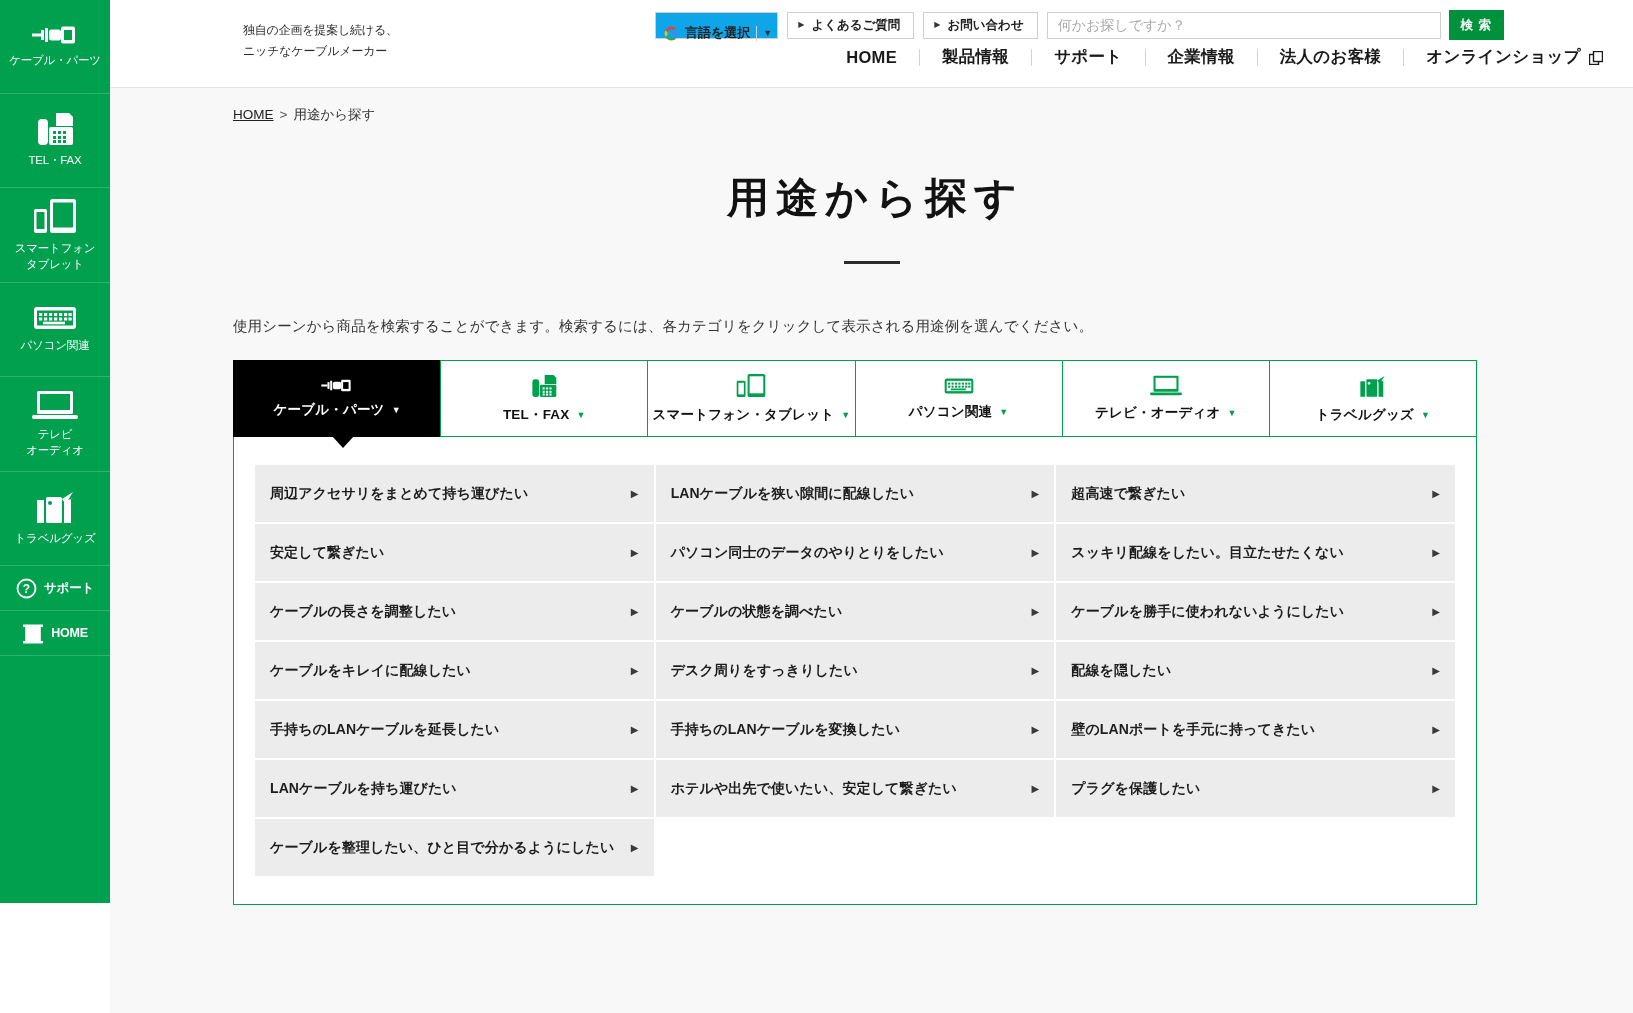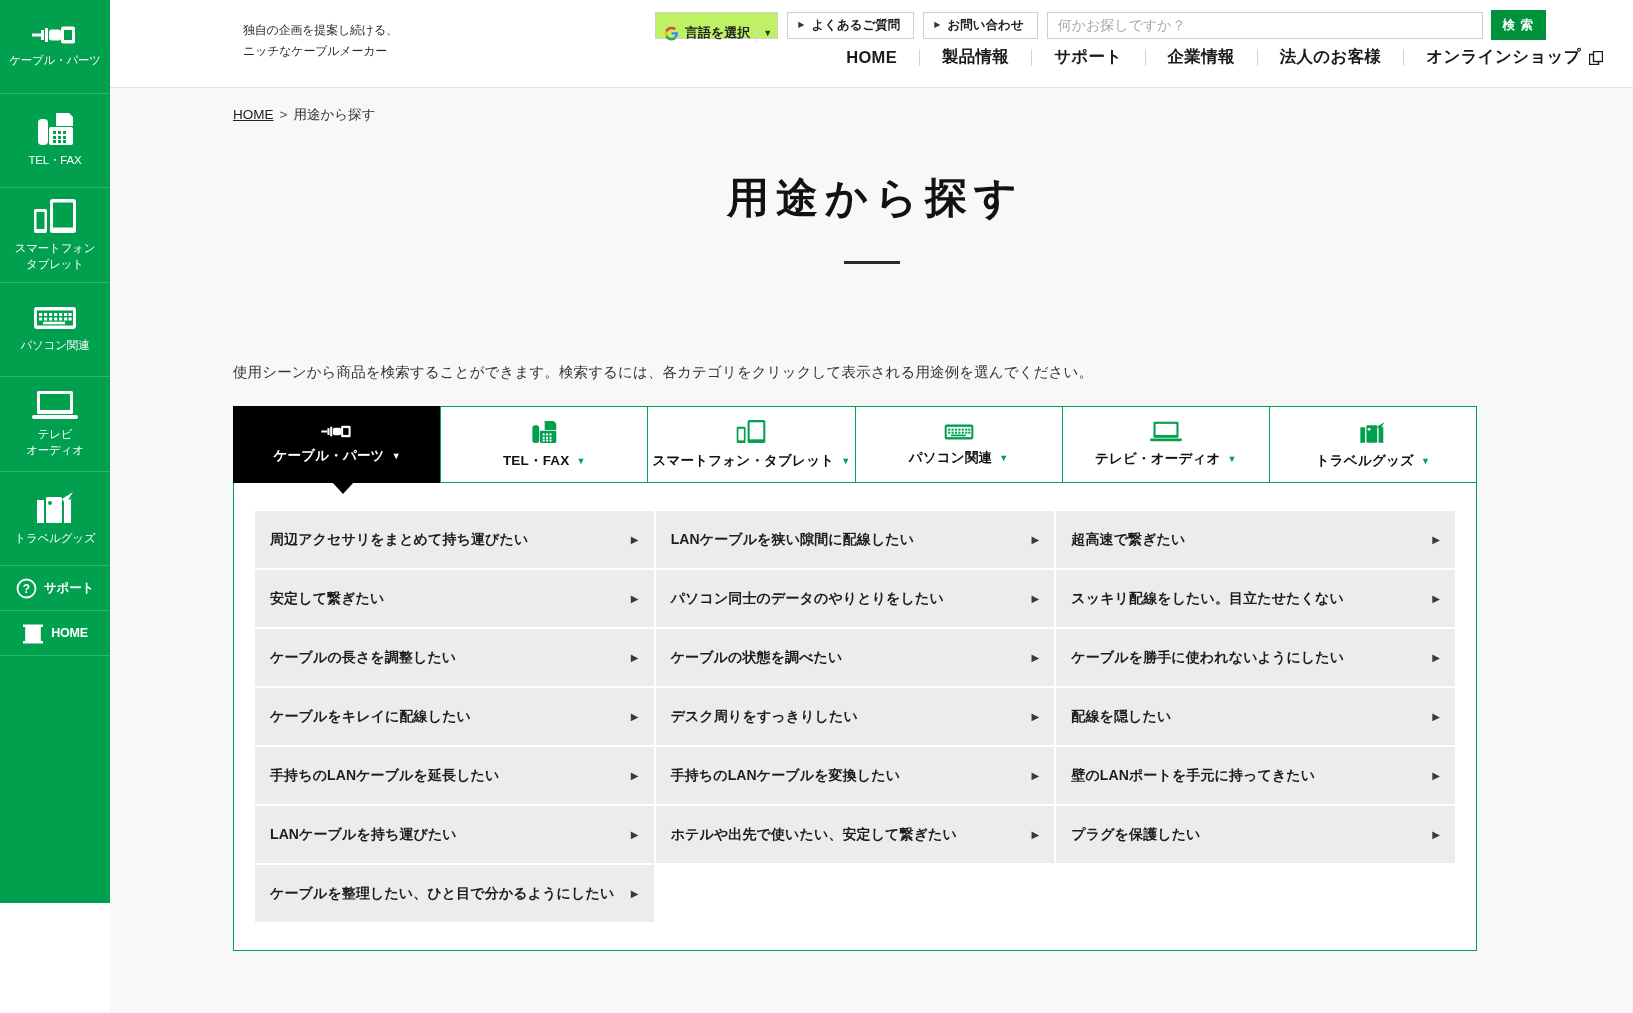--- a/index.html
+++ b/index.html
@@ -90,21 +90,21 @@
     top: 10px;
     left: 545px;
     display: flex;
     align-items: center;
     gap: 9px;
   }
   .lang-sel {
     display: flex;
     align-items: center;
     border: 1px solid #cfcfcf;
-    background: #bef264;
+    background: #0ea5e9;
     height: 27px;
     padding: 16px 5px 0 8px;
     font-size: 13px;
     font-weight: 700;
     cursor: pointer;
     gap: 6px;
   }
   .g-icon { width: 15px; height: 15px; }
   .lang-div { width: 1px; height: 15px; background: #d3d3d3; }
   .caret-dn { font-size: 9px; color: #333; }
@@ -117,21 +117,21 @@
     height: 27px;
     padding: 0 13px 0 10px;
     font-size: 12.5px;
     font-weight: 700;
     color: #1f1f1f;
     cursor: pointer;
     white-space: nowrap;
   }
   .tri-r { font-size: 8px; color: #333; line-height: 1; }
   .search-field {
-    width: 436px;
+    width: 394px;
     height: 27px;
     border: 1px solid #cfcfcf;
     background: #fff;
     font-size: 14px;
     padding: 0 10px;
     color: #333;
     font-family: inherit;
   }
   .search-field::placeholder { color: #a8a8a8; }
   .search-btn {
@@ -196,21 +196,21 @@
     width: 56px;
     height: 3px;
     background: #2b2b2b;
     margin: 35px auto 0;
   }
 
   .lede {
     font-size: 14.5px;
     color: #333;
     padding-left: 123px;
-    margin-top: 99px;
+    margin-top: 53px;
     letter-spacing: 0.1px;
   }
 
   .panel {
     margin: 24px 0 0 123px;
     width: 1244px;
   }
   .tabs { display: flex; }
   .tab {
     flex: 1;

